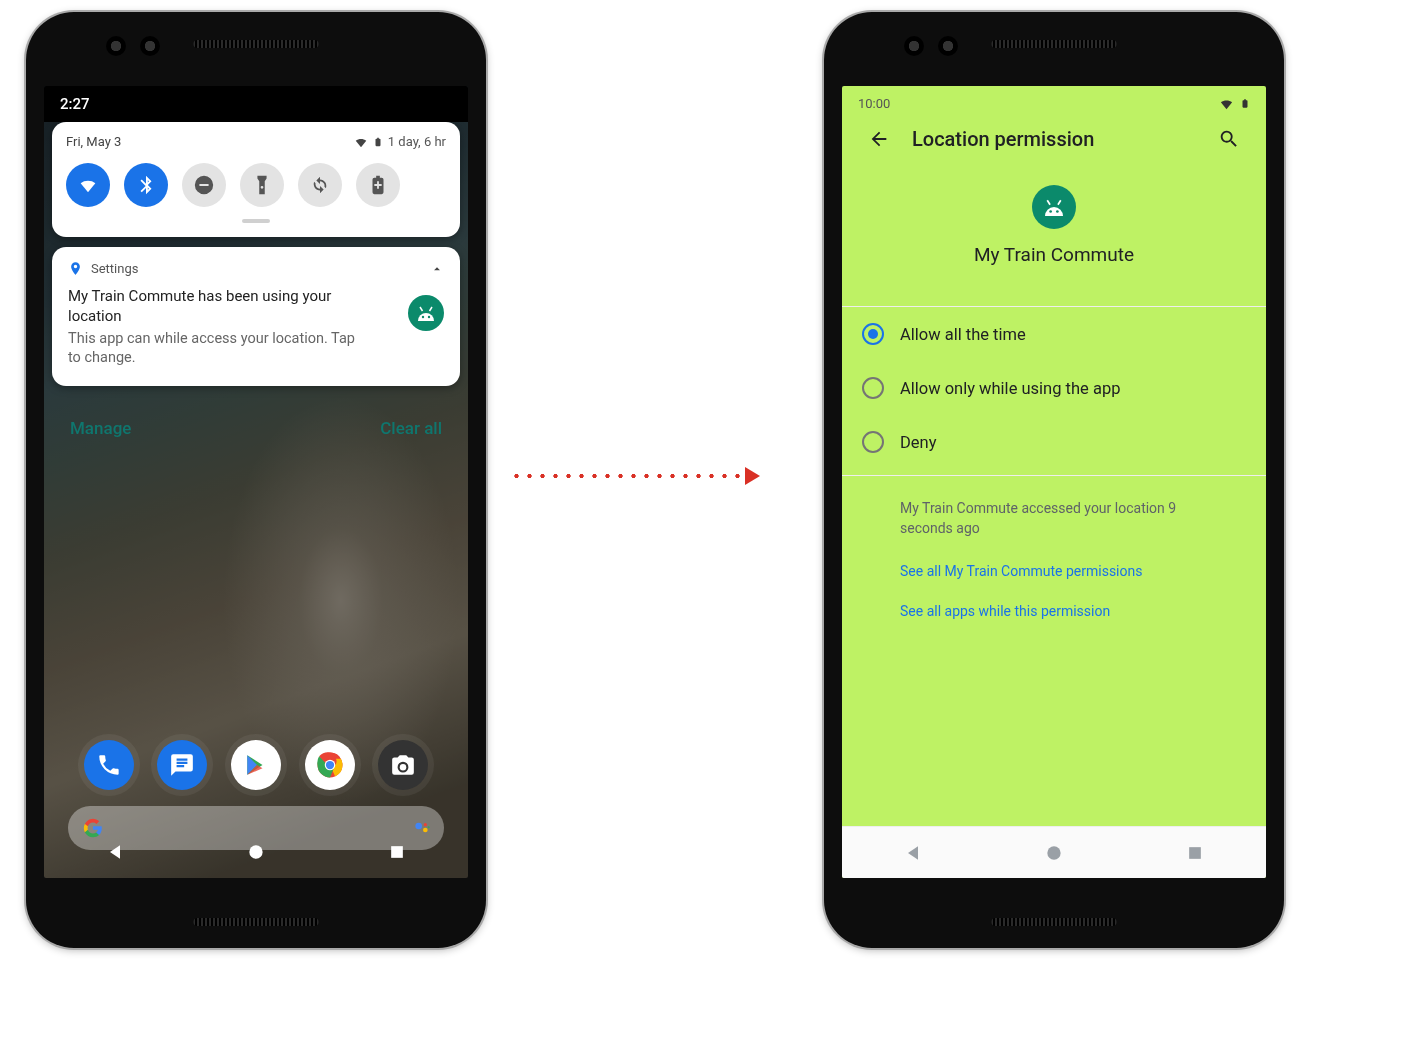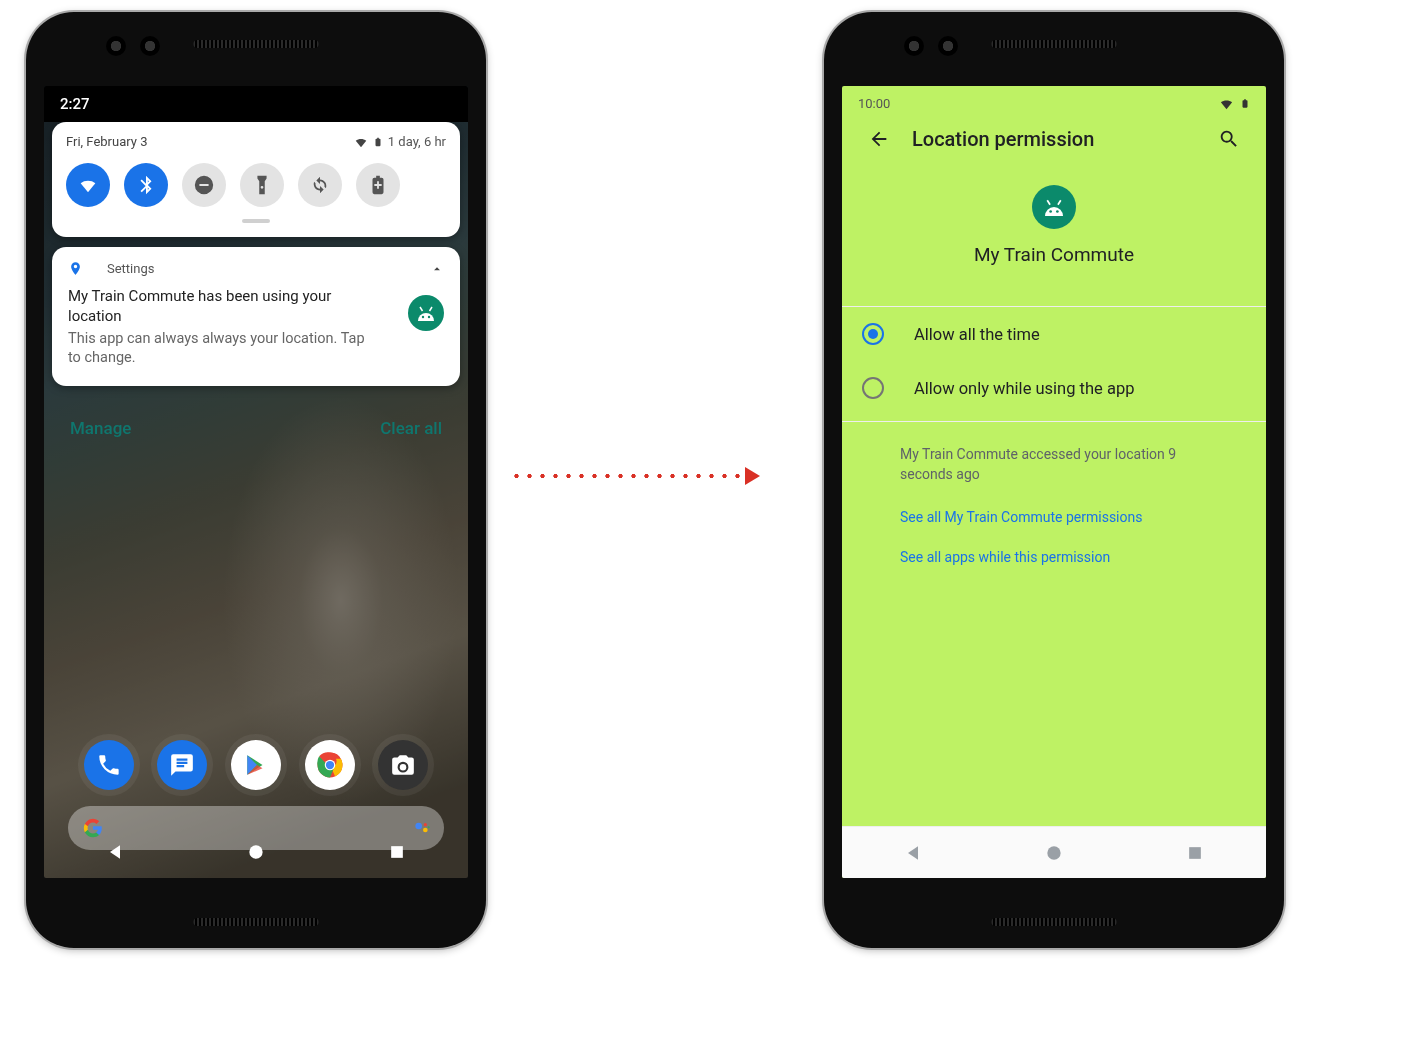--- a/index.html
+++ b/index.html
@@ -71,21 +71,21 @@
   .qs-tile.on { background:#1a73e8; color:#fff; }
   .qs-tile svg { width:22px; height:22px; fill:currentColor; }
   .qs-handle { width:28px; height:4px; background:#d0d0d0; border-radius:2px;
     margin:12px auto 0; }
 
   .notif-card {
     margin:10px 8px 0; background:#fff; border-radius:14px;
     padding:14px 16px 18px; position:relative;
     box-shadow:0 2px 8px rgba(0,0,0,.35);
   }
-  .notif-head { display:flex; align-items:center; gap:24px; font-size:13px; color:#555;}
+  .notif-head { display:flex; align-items:center; gap:8px; font-size:13px; color:#555;}
   .notif-head .chev { margin-left:auto; }
   .notif-title { font-size:15px; color:#222; margin-top:10px; line-height:1.35; max-width:310px;}
   .notif-body  { font-size:14.5px; color:#666; margin-top:2px; line-height:1.35; max-width:300px;}
   .notif-app-icon {
     position:absolute; right:16px; top:48px;
     width:36px; height:36px; border-radius:50%;
     background:#0b8a6b; display:flex; align-items:center; justify-content:center;
   }
   .notif-actions {
     display:flex; justify-content:space-between;
@@ -143,21 +143,21 @@
     background:#0b8a6b; margin:0 auto 14px; position:relative;
     display:flex; align-items:center; justify-content:center;
   }
   .app-hero .name { font-size:19px; }
 
   .section-label {
     font-size:12px; letter-spacing:.9px; font-weight:600;
     color:#1a73e8; padding:20px 0 8px 58px;
   }
   .radio-row {
-    display:flex; align-items:center; gap:30px;
+    display:flex; align-items:center; gap:16px;
     padding:16px 20px;
     font-size:16.5px;
   }
   .radio {
     width:22px; height:22px; border:2px solid #757575;
     border-radius:50%; position:relative; flex:0 0 22px;
   }
   .radio.on { border-color:#1a73e8; }
   .radio.on::after {
     content:""; position:absolute; inset:4px;
@@ -207,21 +207,21 @@
     <div class="screen">
       <div class="wallpaper"></div>
 
       <div class="shade-overlay">
         <div class="sb-top">
           <span>2:27</span>
         </div>
 
         <div class="qs-panel">
           <div class="qs-head">
-            <span>Fri, February 3</span>
+            <span>Fri, May 3</span>
             <span class="qs-head-right">
               <svg width="14" height="14" viewBox="0 0 24 24">
                   <path fill="#444" d="M12 21l9-11c-5-4-13-4-18 0l9 11z"></path>
                 </svg>
               <svg width="10" height="14" viewBox="0 0 24 24">
                   <path fill="#444" d="M16 4h-2V2h-4v2H8a2 2 0 0 0-2 2v14a2 2 0 0 0 2 2h8a2 2 0 0 0 2-2V6a2 2 0 0 0-2-2z"></path>
                 </svg>
               <span>1 day, 6 hr</span>
             </span>
           </div>
@@ -264,21 +264,21 @@
           <div class="notif-head">
             <svg width="15" height="15" viewBox="0 0 24 24">
                 <path fill="#1a73e8" d="M12 2a7 7 0 0 0-7 7c0 5 7 13 7 13s7-8 7-13a7 7 0 0 0-7-7zm0 9.5A2.5 2.5 0 1 1 12 6a2.5 2.5 0 0 1 0 5.5z"></path>
               </svg>
             <span>Settings</span>
             <svg class="chev" width="14" height="14" viewBox="0 0 24 24">
                 <path fill="#444" d="M7 14l5-5 5 5z"></path>
               </svg>
           </div>
           <div class="notif-title">My Train Commute has been using your location</div>
-          <div class="notif-body">This app can always always your location. Tap to change.</div>
+          <div class="notif-body">This app can while access your location. Tap to change.</div>
           <div class="notif-app-icon">
             <svg width="24" height="16" viewBox="0 0 24 16">
               <path fill="#fff" d="M4 16a8 8 0 0 1 16 0H4z"></path>
                 <circle cx="9" cy="12" r="1.2" fill="#0b8a6b"></circle>
                 <circle cx="15" cy="12" r="1.2" fill="#0b8a6b"></circle>
               <line x1="6" y1="2" x2="8.5" y2="6" stroke="#fff" stroke-width="1.5"></line>
                 <line x1="18" y1="2" x2="15.5" y2="6" stroke="#fff" stroke-width="1.5"></line>
             </svg>
           </div>
         </div>
@@ -406,20 +406,24 @@
 
 
         <div class="radio-row">
           <span class="radio on"></span>
           <span>Allow all the time</span>
         </div>
         <div class="radio-row">
           <span class="radio"></span>
           <span>Allow only while using the app</span>
         </div>
+        <div class="radio-row">
+          <span class="radio"></span>
+          <span>Deny</span>
+        </div>
         <div class="sep"></div>
 
         <div class="info-block">
           <div class="info-muted">My Train Commute accessed your location 9 seconds ago</div>
           <div class="info-link">See all My Train Commute permissions</div>
           <div class="info-link">See all apps while this permission</div>
         </div>
 
         <div style="flex:1"></div>
         <div class="navbar light">

